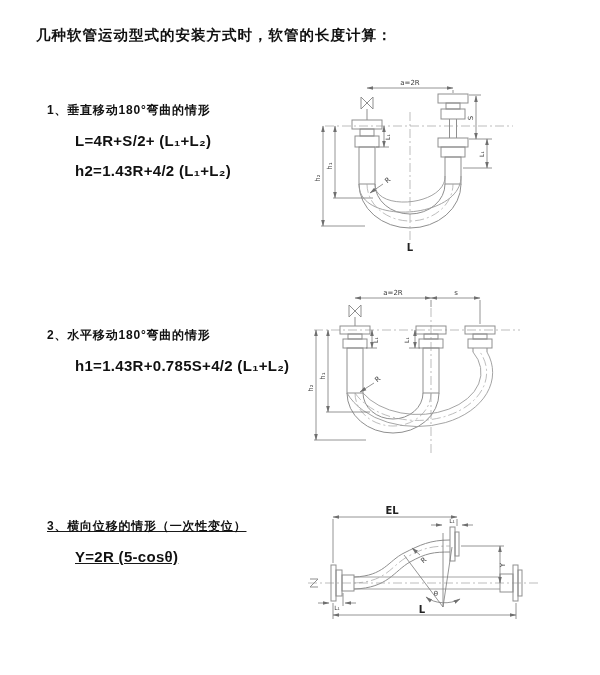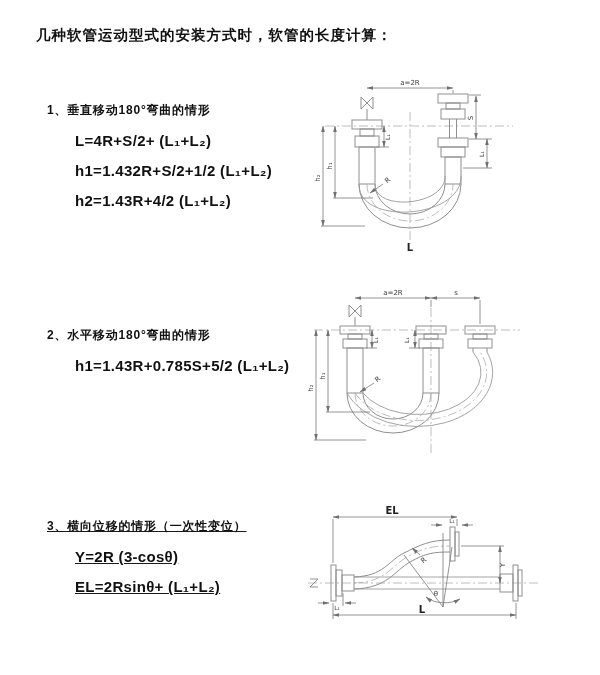--- a/index.html
+++ b/index.html
@@ -31,21 +31,20 @@
 </head>
 <body>
 
 <div class="page">
 
   <div class="doc-title">几种软管运动型式的安装方式时，软管的长度计算：</div>
 
   <div class="sec" style="top:102px;">
     <div class="sec-heading">1、垂直移动180°弯曲的情形</div>
     <div class="formula">L=4R+S/2+ (L₁+L₂)</div>
-    <div class="formula">h1=1.432R+S/2+1/2 (L₁+L₂)</div>
     <div class="formula">h2=1.43R+4/2 (L₁+L₂)</div>
   </div>
 
   <svg class="diag" style="left:313px;top:76px;" width="235" height="180" viewBox="0 0 235 180">
     <defs>
       <marker id="ar1" markerWidth="9" markerHeight="7" refX="8" refY="3" orient="auto-start-reverse">
         <path d="M0,0.6 L8.5,3 L0,5.4 Z" fill="#6f6f6f"></path>
       </marker>
       <pattern id="hx1" width="3.2" height="3.2" patternUnits="userSpaceOnUse">
         <path d="M0,3.2 L3.2,0 M0,0 L3.2,3.2" stroke="#a8a8a8" stroke-width="0.45"></path>
@@ -110,21 +109,21 @@
     <text class="lbl" x="19" y="90" text-anchor="middle" transform="rotate(-90 19 90)">h₁</text>
     <text class="lbl-sm" x="77" y="61" text-anchor="middle" transform="rotate(-90 77 61)">L₁</text>
     <text class="lbl" x="160" y="42" text-anchor="middle" transform="rotate(-90 160 42)">S</text>
     <text class="lbl-sm" x="171" y="78" text-anchor="middle" transform="rotate(-90 171 78)">L₁</text>
     <text class="lbl" x="76" y="106" text-anchor="middle" transform="rotate(-40 76 106)">R</text>
     <text class="lbl-lg" x="97" y="175" text-anchor="middle">L</text>
   </svg>
 
   <div class="sec" style="top:304px;margin-top:23px;">
     <div class="sec-heading">2、水平移动180°弯曲的情形</div>
-    <div class="formula">h1=1.43R+0.785S+5/2 (L₁+L₂)</div>
+    <div class="formula">h1=1.43R+0.785S+4/2 (L₁+L₂)</div>
   </div>
 
   <svg class="diag" style="left:308px;top:288px;" width="242" height="175" viewBox="0 0 242 175">
     <defs>
       <marker id="ar2" markerWidth="9" markerHeight="7" refX="8" refY="3" orient="auto-start-reverse">
         <path d="M0,0.6 L8.5,3 L0,5.4 Z" fill="#6f6f6f"></path>
       </marker>
       <pattern id="hx2" width="3.2" height="3.2" patternUnits="userSpaceOnUse">
         <path d="M0,3.2 L3.2,0 M0,0 L3.2,3.2" stroke="#a8a8a8" stroke-width="0.45"></path>
       </pattern>
@@ -187,22 +186,21 @@
     <text class="lbl" x="148" y="7" text-anchor="middle">s</text>
     <text class="lbl" x="5" y="100" text-anchor="middle" transform="rotate(-90 5 100)">h₂</text>
     <text class="lbl" x="17" y="88" text-anchor="middle" transform="rotate(-90 17 88)">h₁</text>
     <text class="lbl-sm" x="70" y="52" text-anchor="middle" transform="rotate(-90 70 52)">L₁</text>
     <text class="lbl-sm" x="101" y="52" text-anchor="middle" transform="rotate(-90 101 52)">L₁</text>
     <text class="lbl" x="71" y="93" text-anchor="middle" transform="rotate(-40 71 93)">R</text>
   </svg>
 
   <div class="sec" style="top:518px;text-decoration:underline;">
     <div class="sec-heading">3、横向位移的情形（一次性变位）</div>
-    <div class="formula">Y=2R (3-cosθ)</div>
-    <div class="formula">EL=2Rsinθ+ (L₁+L₂)</div>
+    <div class="formula">Y=2R (5-cosθ)</div>
   </div>
 
   <svg class="diag" style="left:300px;top:503px;" width="265" height="137" viewBox="0 0 265 137">
     <defs>
       <marker id="ar3" markerWidth="9" markerHeight="7" refX="8" refY="3" orient="auto-start-reverse">
         <path d="M0,0.6 L8.5,3 L0,5.4 Z" fill="#6f6f6f"></path>
       </marker>
     </defs>
 
     <line class="cl" x1="8" y1="80" x2="238" y2="80"></line>

